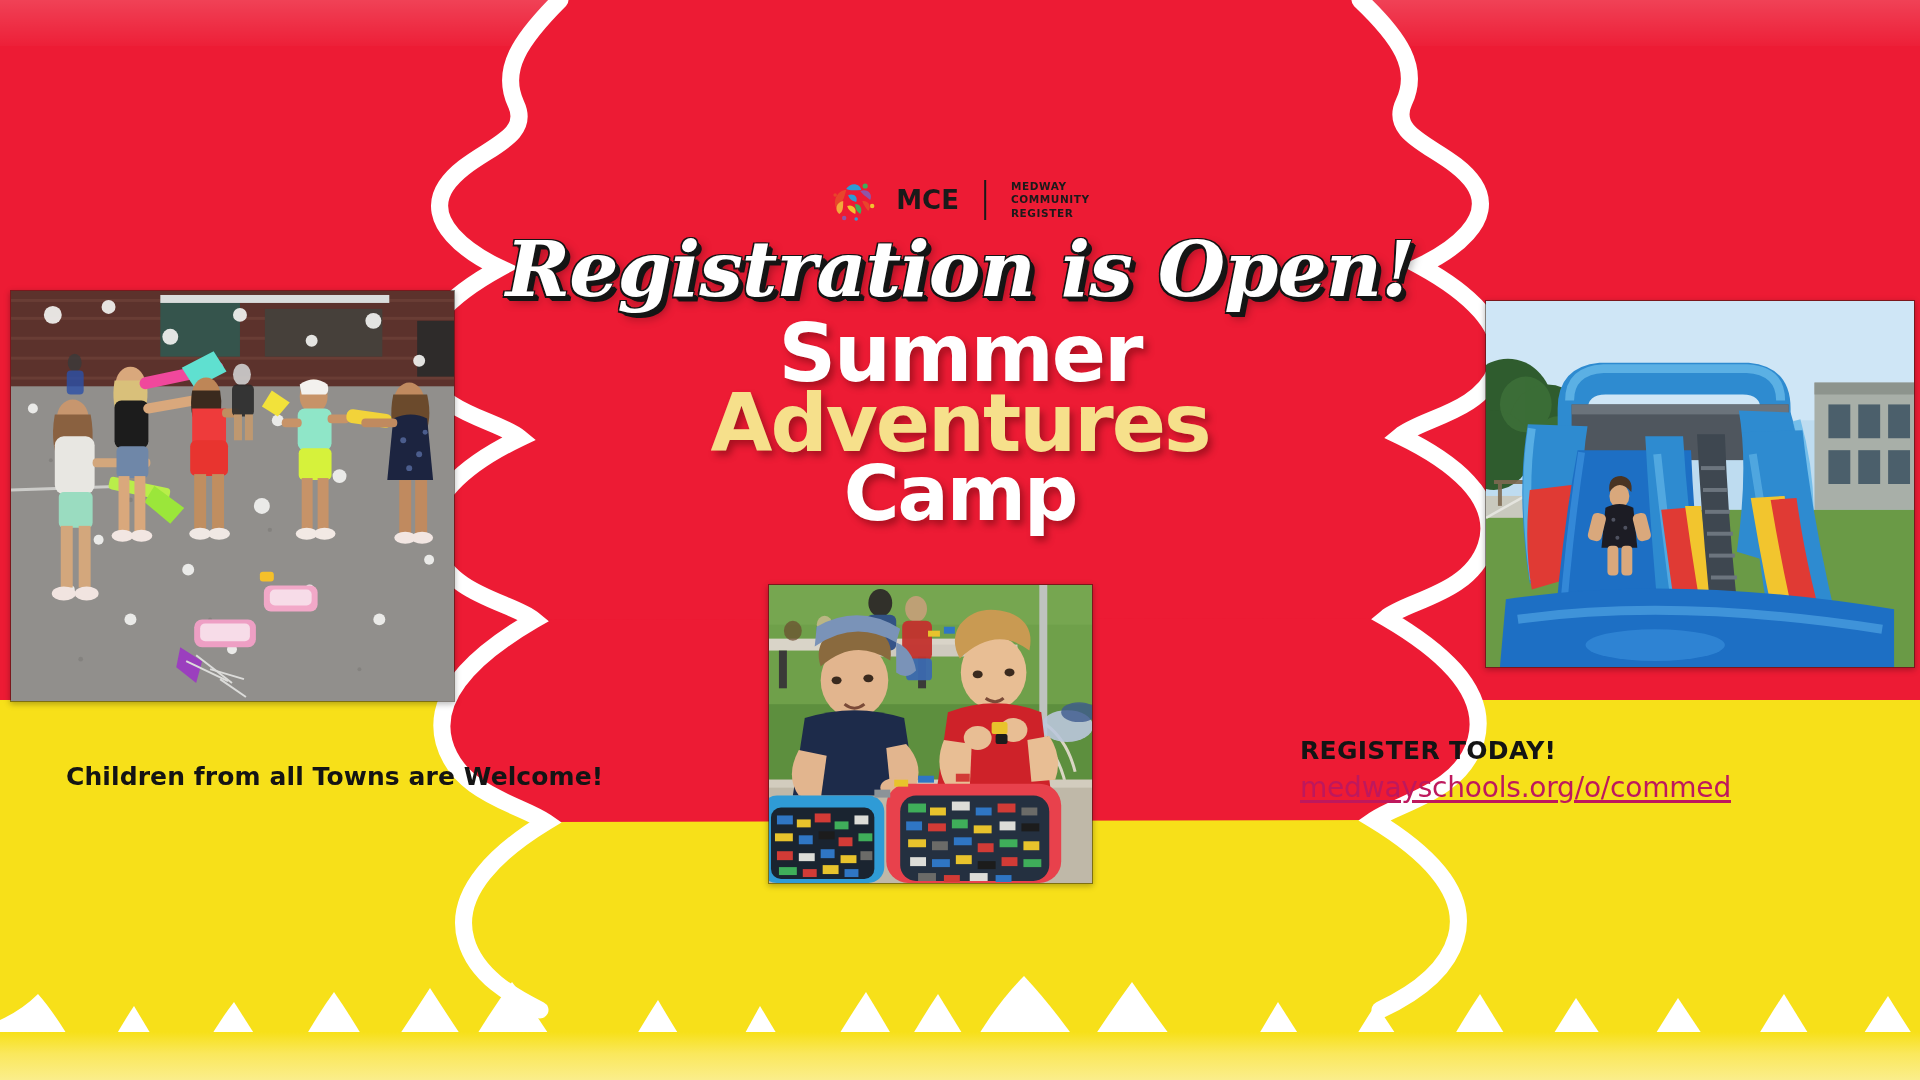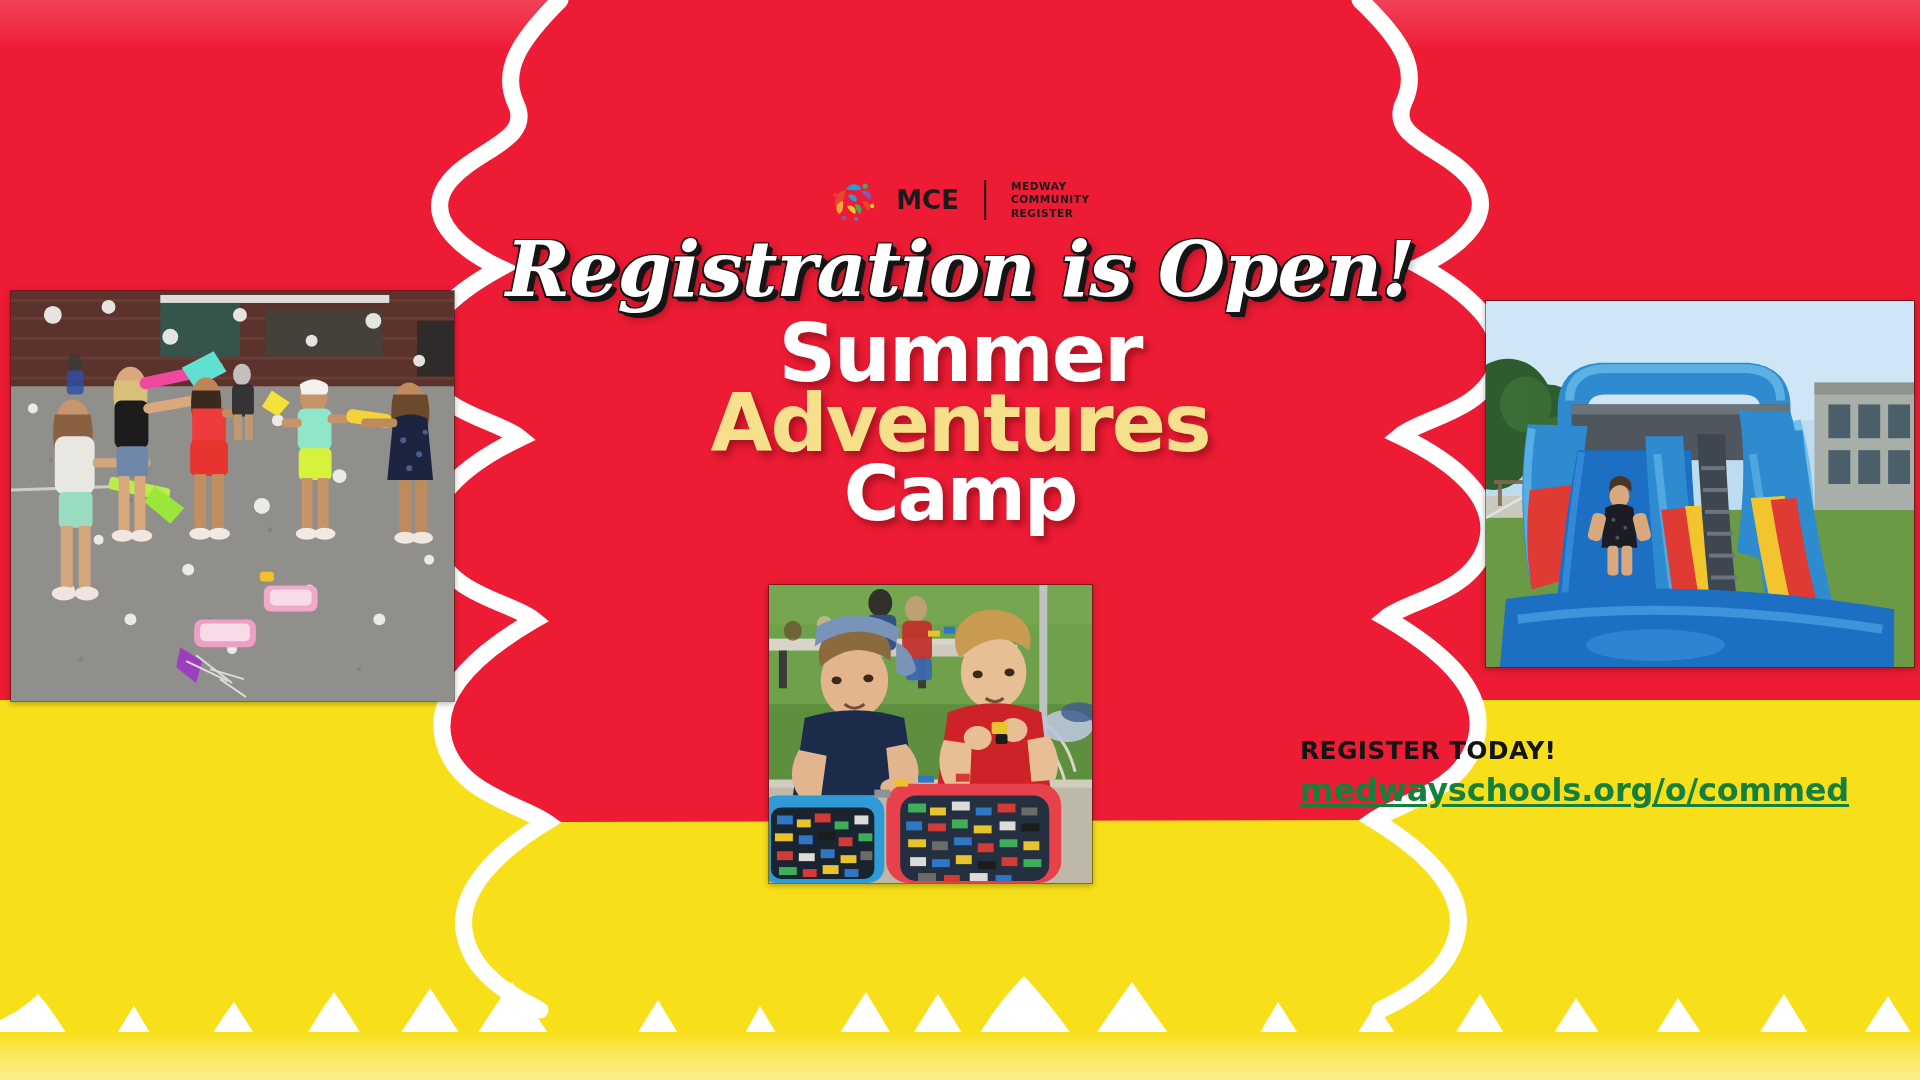--- a/index.html
+++ b/index.html
@@ -132,21 +132,21 @@
     position:absolute; left:1300px; top:736px; width:620px; z-index:26;
     text-align:left;
   }
   .cr-title{
     font-family:"DejaVu Sans", sans-serif;
     font-weight:bold; font-size:25px; color:#141414; letter-spacing:.3px;
   }
   .cr-link{
     display:inline-block; margin-top:6px;
     font-family:"DejaVu Sans", sans-serif;
-    font-weight:bold; font-size:32px; color:#15803d;
+    font-weight:normal; font-size:28px; color:#be185d;
     text-decoration:underline; text-underline-offset:3px;
     text-decoration-thickness:3px;
     letter-spacing:-.2px;
   }
 </style>
 </head>
 <body>
 
 <div id="poster">
 
@@ -707,19 +707,20 @@
           <circle cx="132" cy="238" r="2"></circle>
         </g>
         <rect x="108" y="212" width="14" height="28" rx="5" fill="#D9A87C" transform="rotate(14 108 212)"></rect>
         <rect x="146" y="212" width="14" height="28" rx="5" fill="#D9A87C" transform="rotate(-14 160 212)"></rect>
         <rect x="122" y="246" width="11" height="30" rx="4" fill="#D9A87C"></rect>
         <rect x="136" y="246" width="11" height="30" rx="4" fill="#D9A87C"></rect>
       </g>
     </svg>
   </div>
 
+  <div class="copy-left">Children from all Towns are Welcome!</div>
 
   <div class="copy-right">
     <div class="cr-title">REGISTER TODAY!</div>
     <a class="cr-link" href="#">medwayschools.org/o/commed</a>
   </div>
 
 </div>
 
 </body></html>

